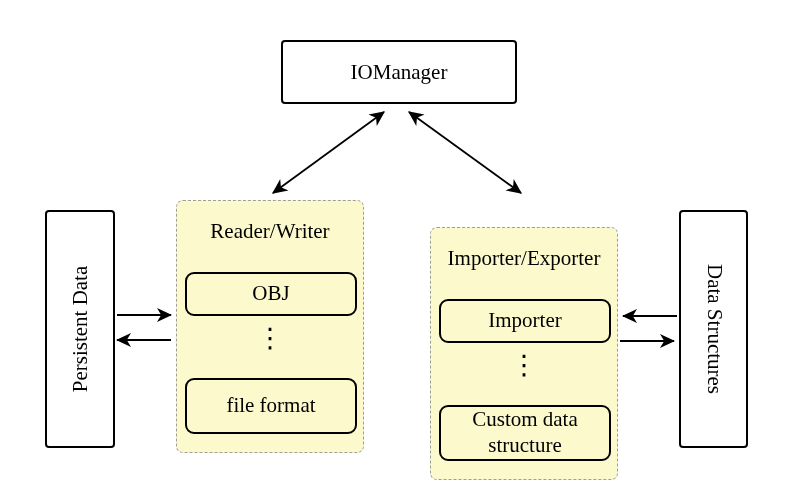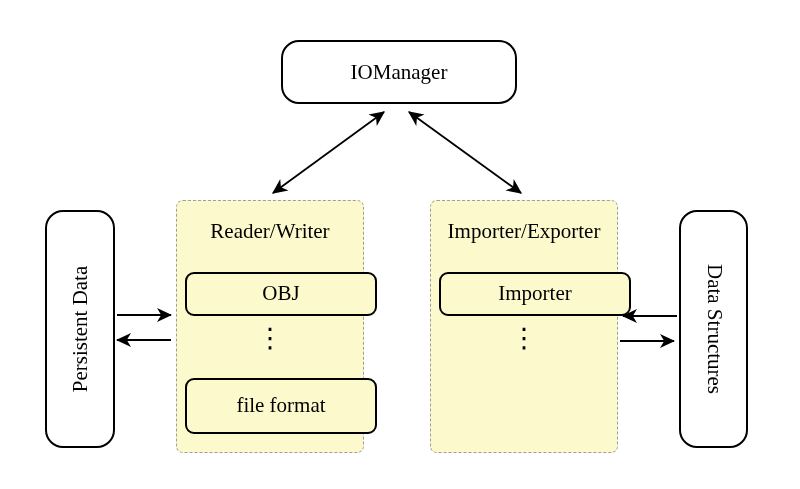--- a/index.html
+++ b/index.html
@@ -20,21 +20,21 @@
     left: 0; top: 0;
     width: 800px; height: 489px;
     pointer-events: none;
   }
 
   
   .node {
     position: absolute;
     background: #ffffff;
     border: 2.5px solid #000;
-    border-radius: 18px;
+    border-radius: 4px;
     display: flex;
     align-items: center;
     justify-content: center;
     font-size: 21px;
   }
   .node.io   { left: 281px; top: 40px;  width: 236px; height: 64px; }
   .node.vert-left  { left: 45px;  top: 210px; width: 70px; height: 238px; }
   .node.vert-right { left: 679px; top: 210px; width: 69px; height: 238px; }
   .vtext {
     position: absolute;
@@ -49,33 +49,33 @@
   .group {
     position: absolute;
     top: 200px;
     width: 188px;
     height: 253px;
     background: #FCF9CD;
     border: 1.5px dashed #9E9E9E;
     border-radius: 7px;
   }
   .group.left  { left: 176px; }
-  .group.right { left: 430px; }
+  .group.right { left: 430px; margin-top: 27px; }
   .group-label {
     position: absolute;
     top: 18px;
     left: 0; right: 0;
     text-align: center;
     font-size: 21px;
     white-space: nowrap;
   }
   .inner-box {
     position: absolute;
     left: 8px;
-    width: 192px;
+    width: 172px;
     background: #FCF9CD;
     border: 2.5px solid #000;
     border-radius: 9px;
     display: flex;
     flex-direction: column;
     align-items: center;
     justify-content: center;
     font-size: 21px;
     line-height: 1.22;
     text-align: center;
@@ -132,15 +132,19 @@
       <span>file format</span>
     </div>
   </div>
 
   <div class="group right">
     <div class="group-label">Importer/Exporter</div>
     <div class="inner-box top">
       <span>Importer</span>
     </div>
     <div class="ellipsis">⋮</div>
+    <div class="inner-box bottom">
+      <span>Custom data</span>
+      <span>structure</span>
+    </div>
   </div>
 
 </div>
 
 </body></html>

